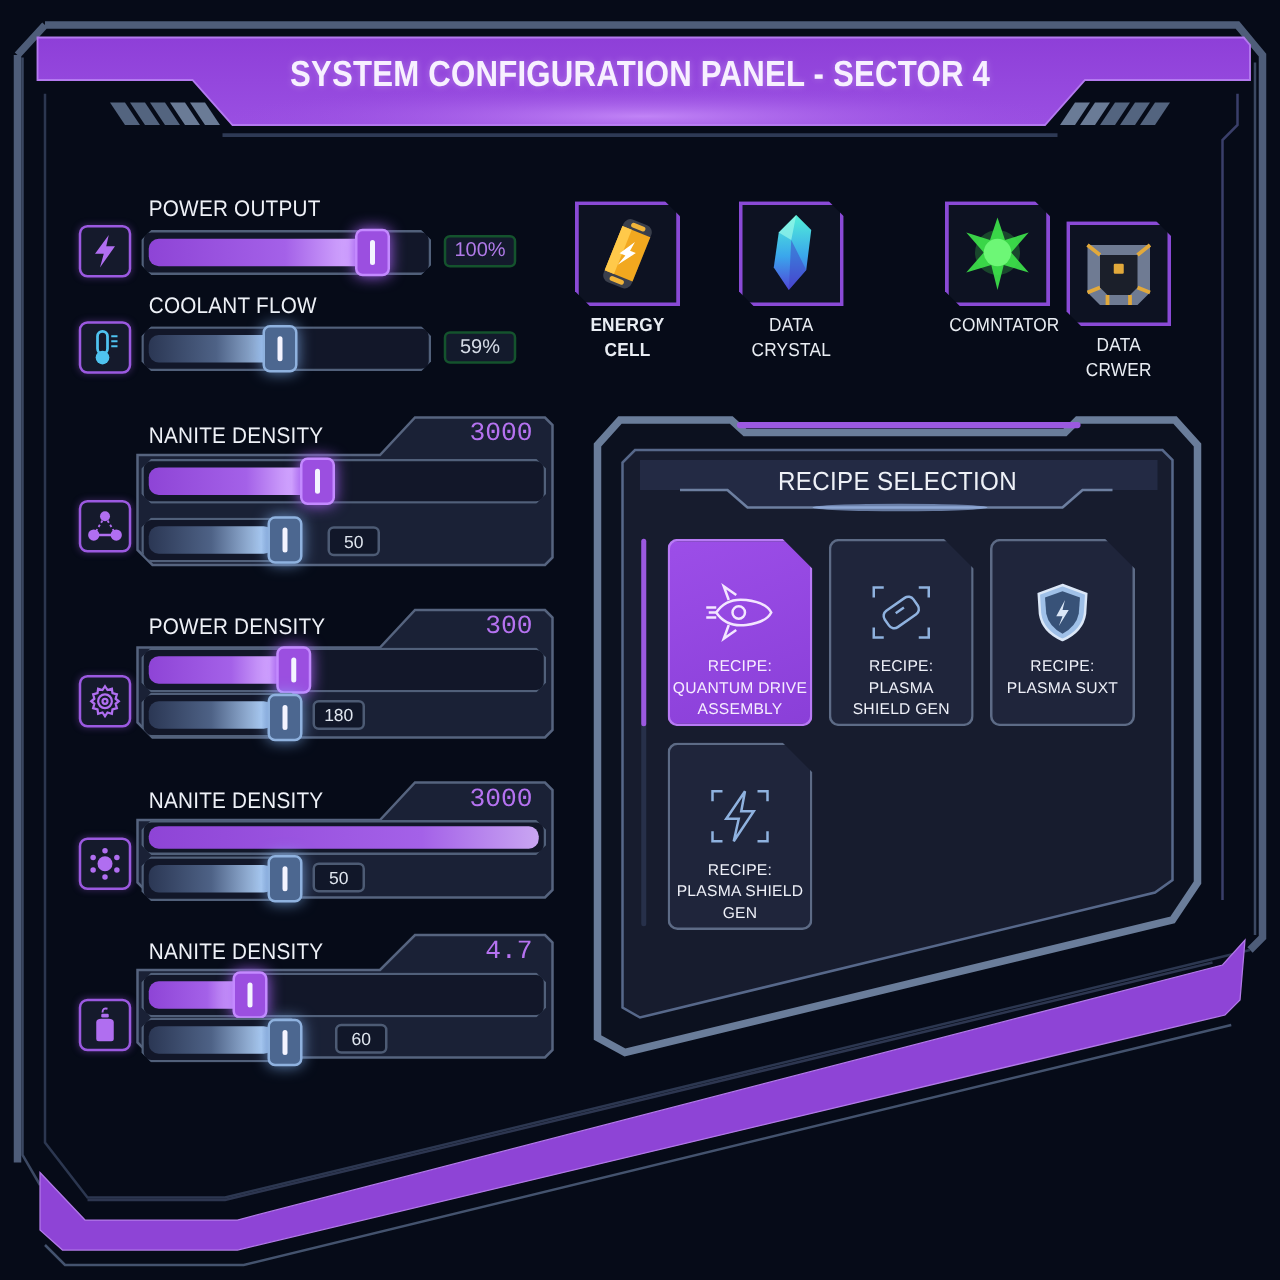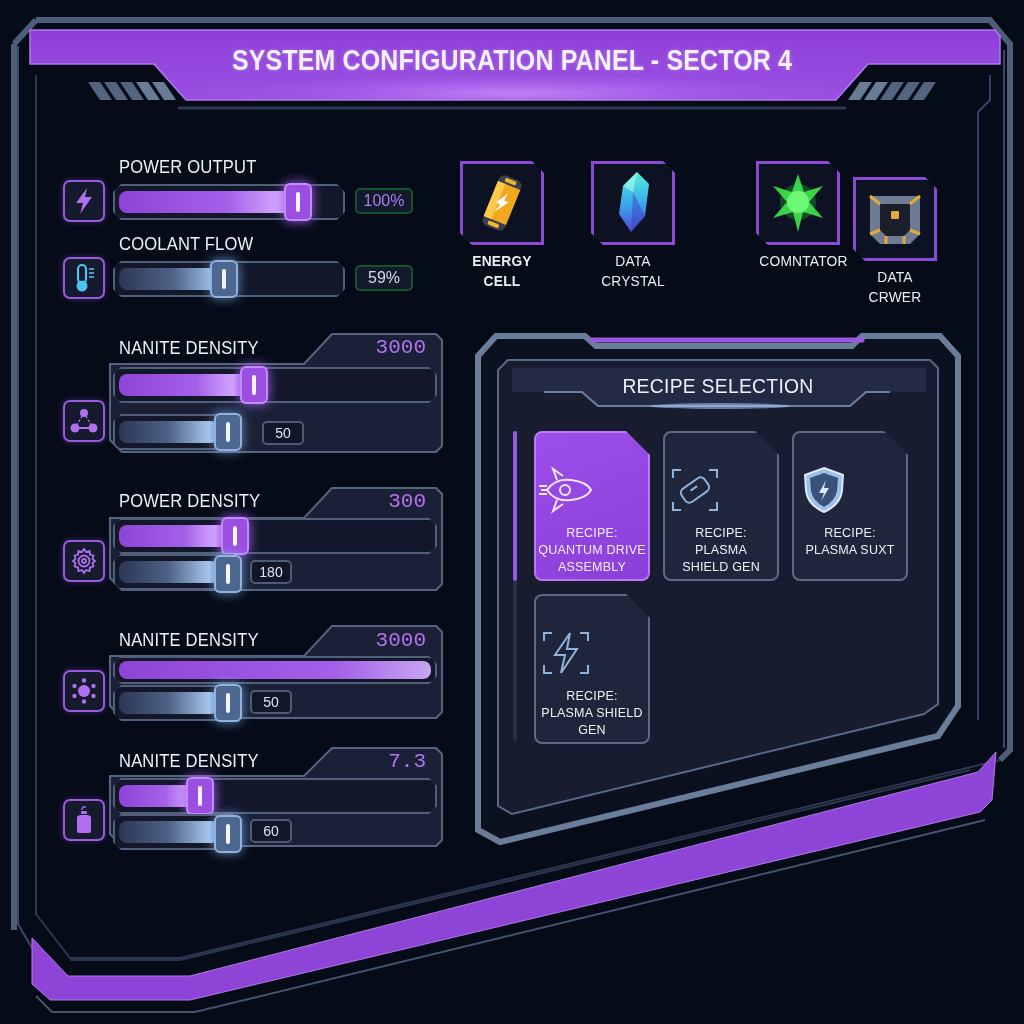--- a/index.html
+++ b/index.html
@@ -75,21 +75,21 @@
   }
 
   
   .recipe-title {
     position: absolute; left: 520px; top: 374px; width: 396px; text-align: center;
     font-family: "Liberation Sans", sans-serif; font-size: 21px; color: #eef1f7; letter-spacing: 0.3px;
     transform: scaleX(0.92);
   }
   .card {
     position: absolute; width: 116px; height: 150px; border: 2px solid #5d6b86; border-radius: 8px;
-    background: #1f253b; display: flex; flex-direction: column; justify-content: flex-start;
+    background: #1f253b; display: flex; flex-direction: column; align-items: center; justify-content: flex-start;
     clip-path: polygon(0 0, calc(100% - 24px) 0, 100% 24px, 100% 100%, 0 100%);
   }
   .card.selected { background: linear-gradient(160deg, #9c4ee8, #8a3fd8); border-color: #b87af5; }
   .card .c-icon { margin-top: 30px; width: 60px; height: 54px; display: flex; align-items: center; justify-content: center; }
   .card .c-label {
     margin-top: 8px; text-align: center; font-family: "Liberation Sans", sans-serif; font-size: 12.5px;
     line-height: 17px; color: #eef0f8; letter-spacing: 0.2px;
   }
   .card.selected .c-label { color: #f6ecff; }
   .scroll-track { position: absolute; left: 513px; top: 431px; width: 4px; height: 310px; background: #27304a; border-radius: 2px; }
@@ -262,21 +262,21 @@
 </div>
 <div class="track" style="left:113px; top:685px; width:128px;">
   <div class="fill-blue" style="width:100px;"></div>
 </div>
 <div class="knob blue" style="left:214px; top:684px;">
     <div class="grip"></div>
   </div>
 <div class="mini-val" style="left:250px; top:690px;">50</div>
 
 <div class="label" style="left:119px; top:751px;">NANITE DENSITY</div>
-<div class="group-value" style="left:330px; top:750px; width:96px;">7.3</div>
+<div class="group-value" style="left:330px; top:750px; width:96px;">4.7</div>
 <div class="icon-box" style="left:63px; top:799px;">
   <svg width="26" height="30" viewBox="0 0 26 30">
     <g fill="#b06ef0">
       <path d="M6 13 Q6 10 10 10 L16 10 Q20 10 20 13 L20 26 Q20 28 18 28 L8 28 Q6 28 6 26 Z"></path>
       <rect x="10" y="6" width="6" height="3" rx="1"></rect>
       <path d="M11 5 Q11 1 15 2" fill="none" stroke="#b06ef0" stroke-width="1.5"></path>
     </g>
   </svg>
 </div>
 <div class="track" style="left:113px; top:778px; width:324px;">
@@ -284,21 +284,21 @@
 </div>
 <div class="knob purple" style="left:186px; top:777px;">
     <div class="grip"></div>
   </div>
 <div class="track" style="left:113px; top:814px; width:128px;">
   <div class="fill-blue" style="width:100px;"></div>
 </div>
 <div class="knob blue" style="left:214px; top:815px;">
     <div class="grip"></div>
   </div>
-<div class="mini-val" style="left:250px; top:819px;text-align:right;">60</div>
+<div class="mini-val" style="left:268px; top:819px;text-align:right;">60</div>
 
 <div class="item" style="left:460px; top:161px;font-weight:bold;">
   <div class="item-box">
     <svg width="50" height="66" viewBox="0 0 50 66">
       <g transform="rotate(22 25 33)">
         <rect x="13" y="6" width="24" height="54" rx="6" fill="#3a3f4c"></rect>
         <rect x="13" y="14" width="24" height="38" fill="#f2a81f"></rect>
         <rect x="13" y="14" width="8" height="38" fill="#ffc94a"></rect>
         <rect x="19" y="8" width="12" height="4" rx="2" fill="#f0b43a"></rect>
         <rect x="19" y="54" width="12" height="4" rx="2" fill="#f0b43a"></rect>

